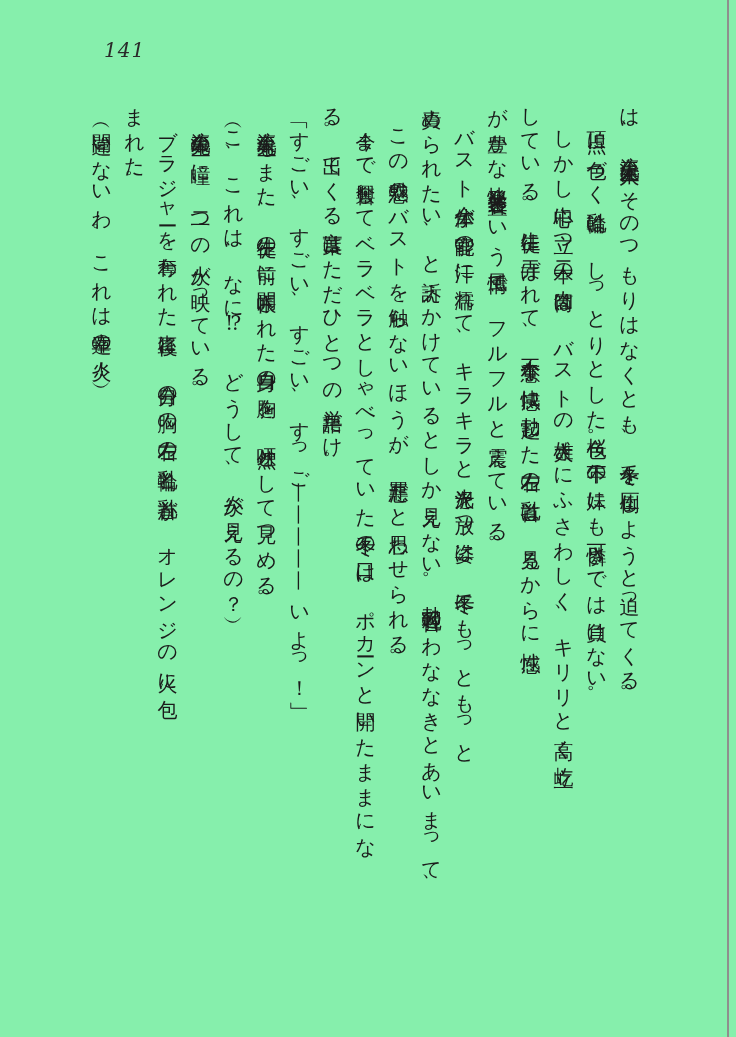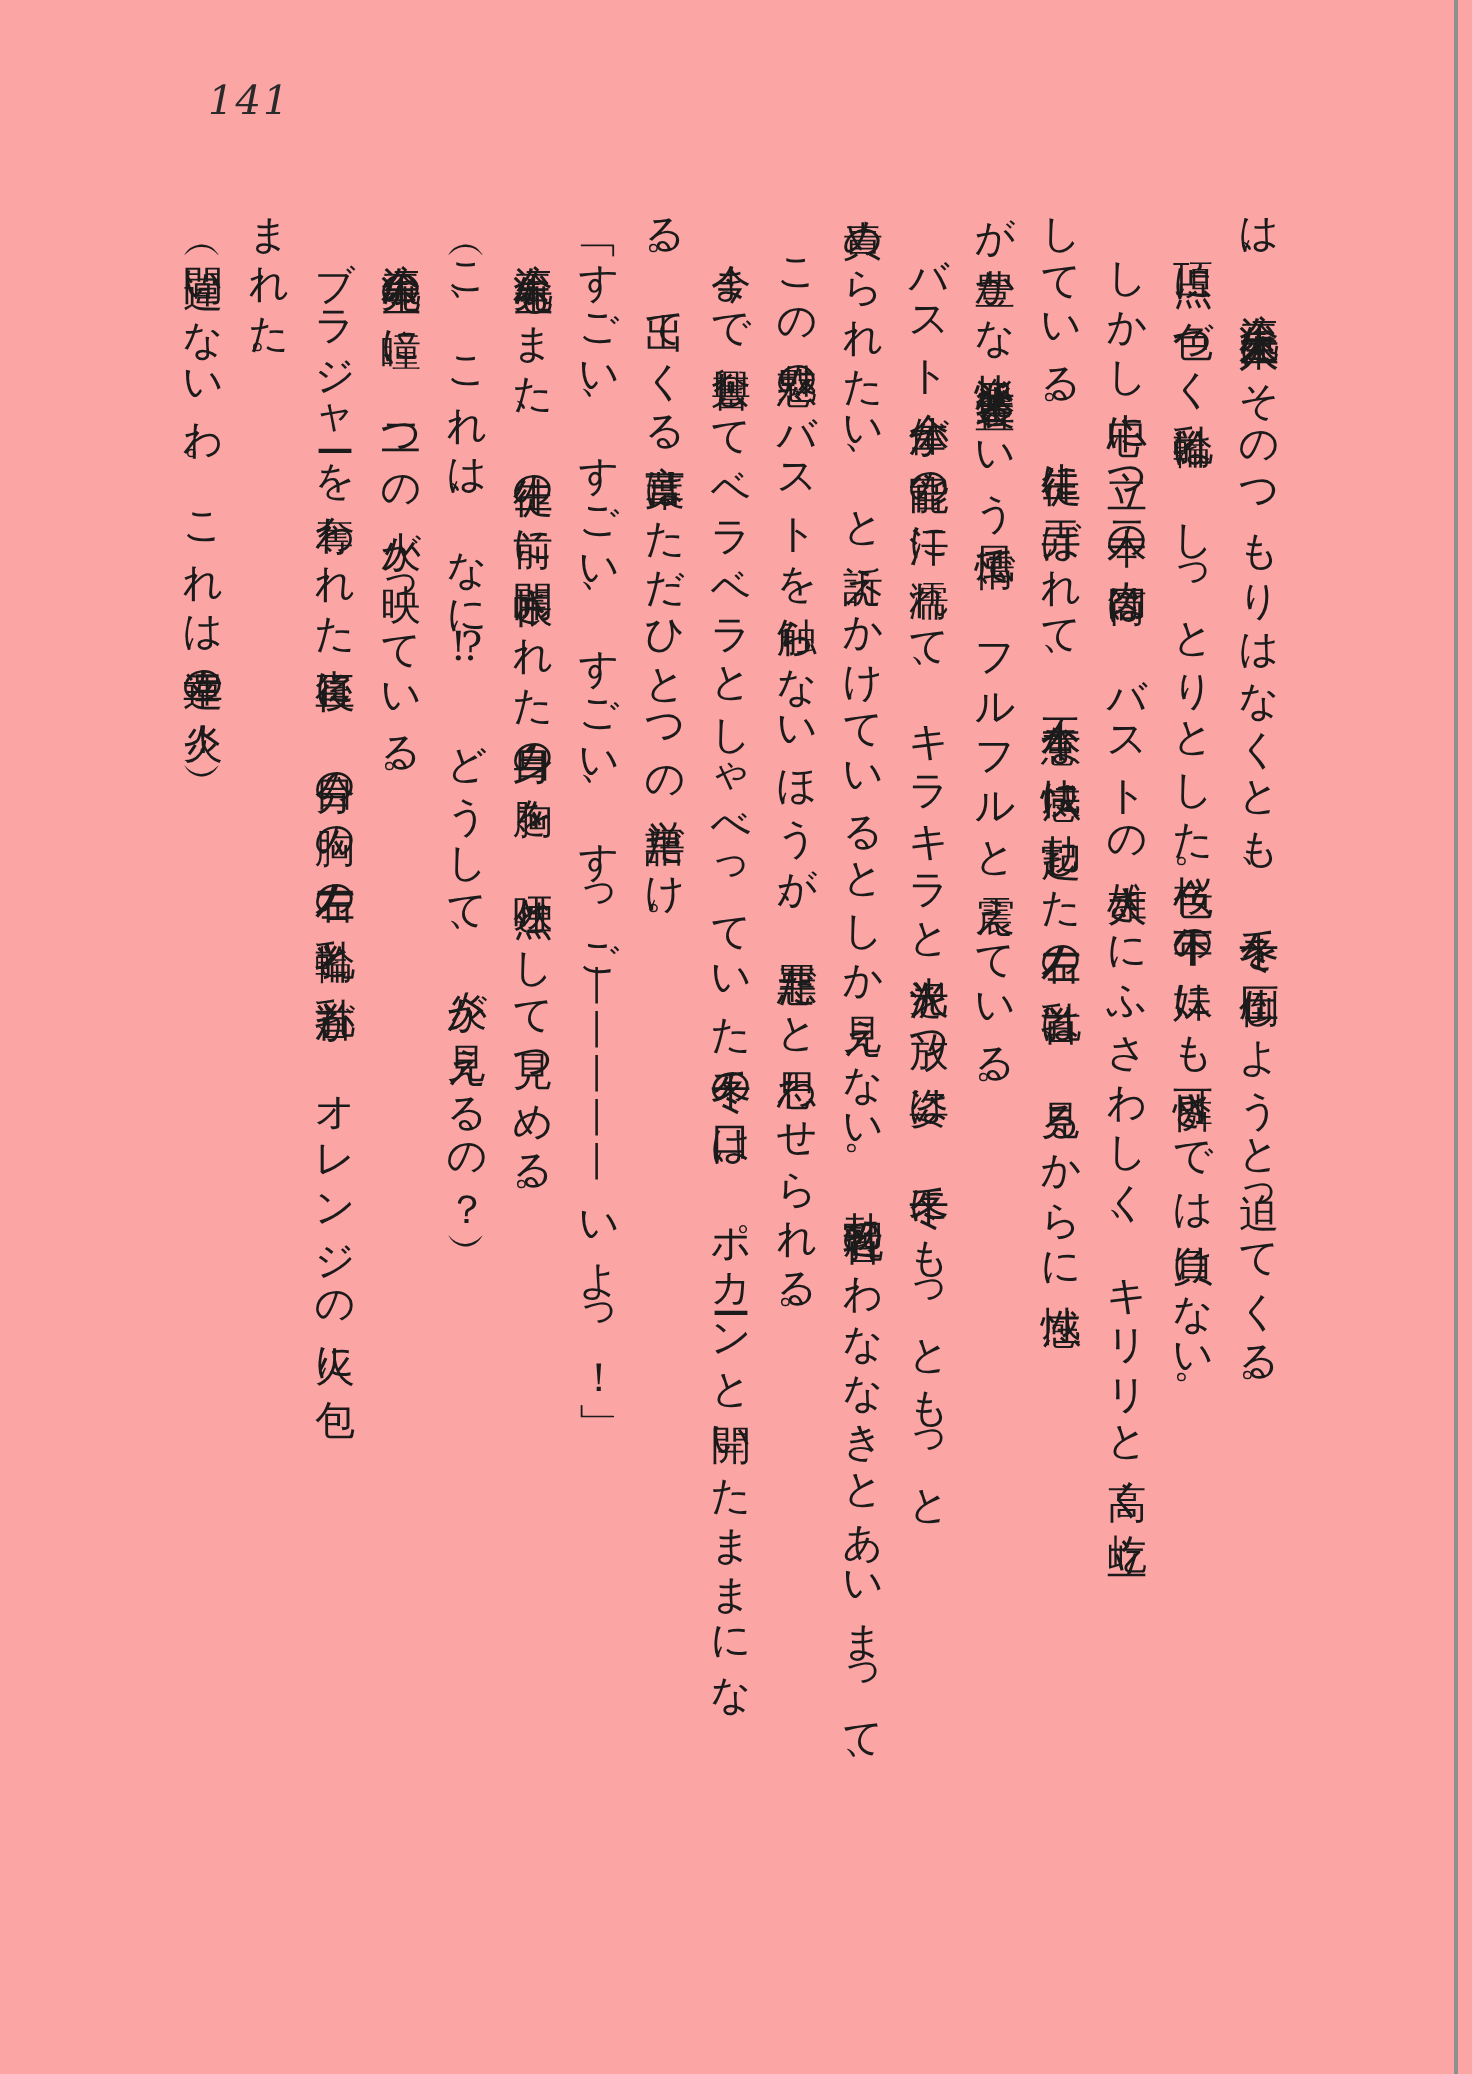--- a/index.html
+++ b/index.html
@@ -4,21 +4,21 @@
 <style>
   html, body {
     margin: 0;
     padding: 0;
     background: #e8e8e6;
   }
   .page {
     position: relative;
     width: 736px;
     height: 1037px;
-    background: #fca5a5;
+    background: #86efac;
     overflow: hidden;
     font-family: "DejaVu Serif", "Liberation Serif", serif;
   }
   .page-number {
     position: absolute;
     top: 38px;
     left: 104px;
     font-size: 20px;
     font-style: italic;
     color: #2a2a2a;

